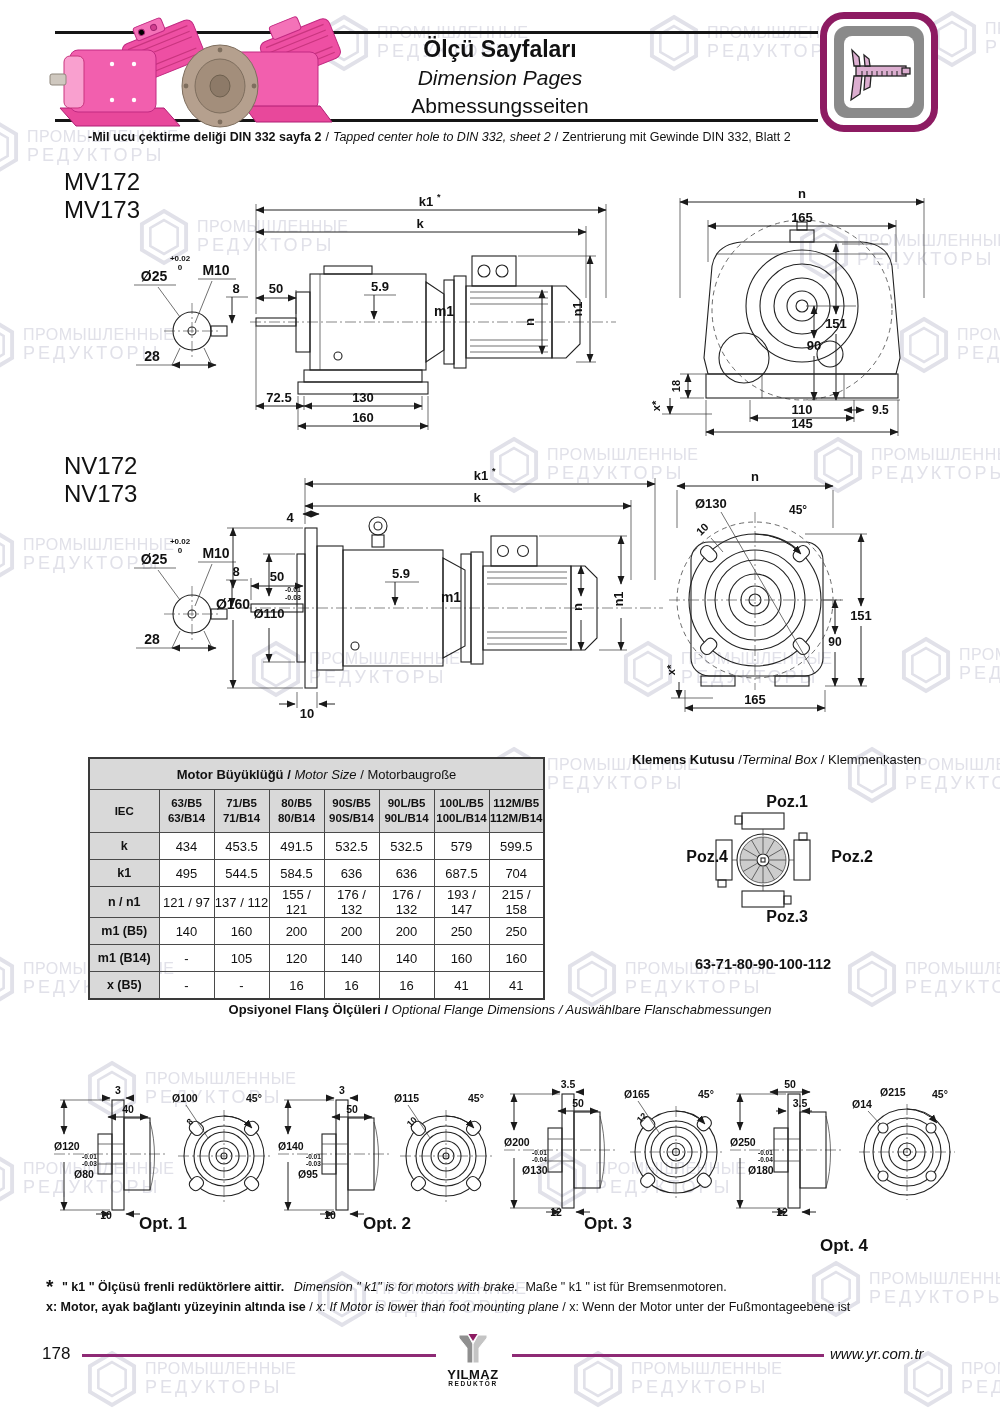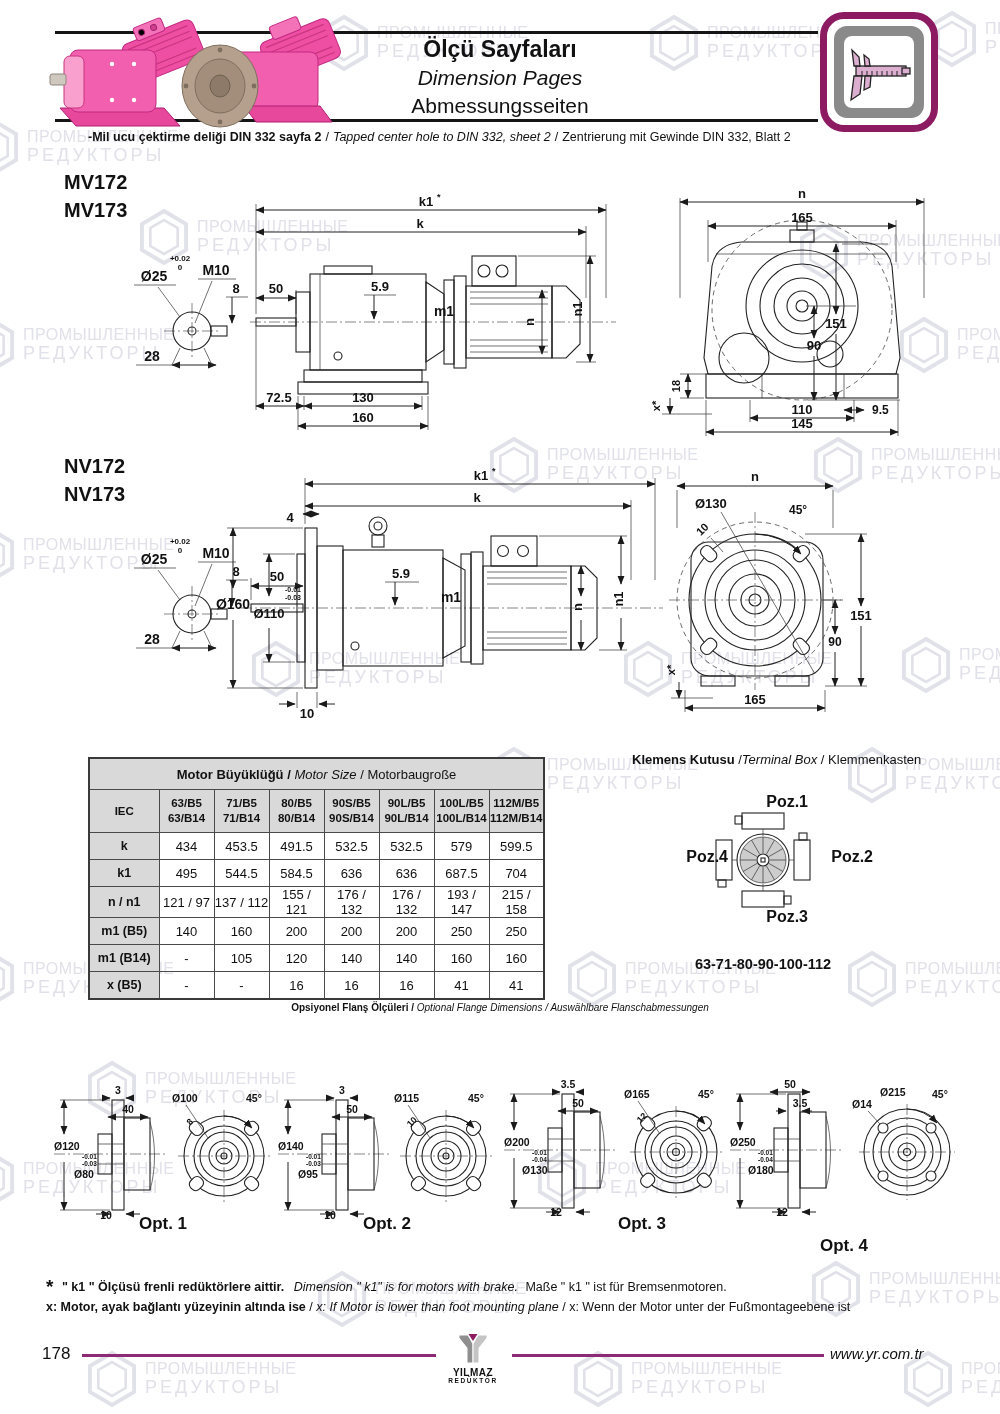--- a/index.html
+++ b/index.html
@@ -19,21 +19,21 @@
   .title-block{left:320px;top:34px;width:360px;text-align:center;line-height:1.32;}
   .title-tr{font-size:23px;font-weight:bold}
   .title-en{font-size:21px;font-style:italic}
   .title-de{font-size:21px}
   .calbox{left:820px;top:12px;width:118px;height:120px;border:7px solid #8d1b62;border-radius:24px;background:#fff;box-sizing:border-box;}
   .calbox .g{position:absolute;left:7px;top:7px;right:7px;bottom:7px;background:#8a8a8a;border-radius:13px;}
   .calbox .w{position:absolute;left:10px;top:10px;right:10px;bottom:10px;background:#fff;border-radius:8px;display:flex;align-items:center;justify-content:center;}
   .note{left:74px;top:130px;font-size:12.5px;white-space:nowrap;padding-left:14px;}
   .note .sp{margin:0 4px;}
   
-  .models{font-size:20px;font-weight:bold;line-height:28px;}
+  .models{font-size:24px;font-weight:normal;line-height:28px;}
   
   svg.draw{position:absolute;z-index:1;overflow:visible;}
   svg .ln{stroke:#222;stroke-width:1.1;fill:none}
   svg .lnw{stroke:#222;stroke-width:1.1;fill:#fff}
   svg .tn{stroke:#333;stroke-width:.7;fill:none}
   svg .dm{stroke:#222;stroke-width:1;fill:none;marker-start:url(#ah);marker-end:url(#ah)}
   svg .dm1{stroke:#222;stroke-width:1;fill:none;marker-end:url(#ah)}
   svg .cl{stroke:#555;stroke-width:.7;stroke-dasharray:11 3 2 3;fill:none}
   svg .dsh{stroke:#444;stroke-width:.8;stroke-dasharray:5 4;fill:none}
   svg text{font-family:"Liberation Sans",sans-serif;fill:#111;font-weight:bold}
@@ -42,30 +42,30 @@
   table.dims{border-collapse:collapse;table-layout:fixed;width:457px;border:2px solid #3a3a3a;}
   table.dims td,table.dims th{border:1px solid #4a4a4a;text-align:center;padding:0;margin-left:20px;}
   .tt{background:#d9d9d9;font-size:13px;height:30px;font-weight:normal}
   .th{background:#d9d9d9;font-size:11.5px;line-height:1.3;height:42px;font-weight:bold}
   .tl{background:#d9d9d9;font-weight:bold;font-size:12.5px;height:26px}
   td.v{font-size:13px;height:26px;background:transparent}
   
   .tb-head{left:632px;top:752px;font-size:13px;white-space:nowrap;}
   .poz{font-size:16px;font-weight:bold;text-align:right;}
   .tb-cap{font-size:14.5px;font-weight:bold;text-align:center;}
-  .fl-head{left:0;top:1002px;width:1000px;text-align:center;font-size:10px;white-space:nowrap;}
+  .fl-head{left:0;top:1002px;width:1000px;text-align:center;font-size:13px;white-space:nowrap;}
   .optlab{font-size:17px;font-weight:bold;text-align:center;}
   .fnote{font-size:12.5px;white-space:nowrap;}
   .fstar{font-size:19px;font-weight:bold;vertical-align:-2px;margin-right:5px;}
   
   .pline{position:absolute;height:3px;background:#8e2a75;z-index:1;}
   .pagenum{left:42px;top:1344px;font-size:17px;}
   .url{left:830px;top:1345px;font-size:15px;font-style:italic;}
   .logo{left:436px;top:1334px;width:74px;text-align:center;line-height:1;}
-  .logo .l1{font-size:10px;font-weight:bold;letter-spacing:.5px;margin-top:1px;}
+  .logo .l1{font-size:13px;font-weight:bold;letter-spacing:.5px;margin-top:1px;}
   .logo .l2{font-size:6.5px;font-weight:bold;letter-spacing:1.6px;}
 </style>
 </head>
 <body>
 
 <svg width="0" height="0" style="position:absolute">
     <defs>
 <marker id="ah" viewBox="0 0 10 10" refX="9.3" refY="5" markerWidth="9" markerHeight="9" orient="auto-start-reverse">
         <path d="M0,1 L10,5 L0,9 z" fill="#1a1a1a"></path>
       </marker>
@@ -1026,21 +1026,21 @@
       </g>
     <g transform="rotate(315 54 66)">
         <rect class="lnw" x="48" y="19" width="12" height="14" rx="5"></rect>
       </g>
     <text class="t10" x="2" y="12">Ø165</text>
     <line class="tn" x1="16" y1="15" x2="38" y2="48"></line>
     <text class="t10" x="76" y="12">45°</text>
     <path class="dm1" d="M54,25 A41,41 0 0 1 83,38"></path>
     <text class="t9" x="22" y="34" text-anchor="middle" transform="rotate(-45 22 34)">12</text>
   </svg>
-  <div class="c optlab" style="left:530px;top:1214px;width:224px">Opt. 3</div>
+  <div class="c optlab" style="left:496px;top:1214px;width:224px">Opt. 3</div>
 
   <svg class="draw" style="left:728px;top:1082px;width:118px;height:134px" viewBox="0 0 118 134">
     <line class="cl" x1="2" y1="68" x2="114" y2="68"></line>
     <rect class="ln" x="60" y="12" width="12" height="114"></rect>
     <rect class="ln" x="72" y="30" width="26" height="76"></rect>
     <path class="tn" d="M98,34 C104,56 104,86 98,106"></path>
     <rect class="ln" x="46" y="46" width="14" height="44"></rect>
     <line class="tn" x1="46" y1="57" x2="72" y2="57"></line>
       <line class="tn" x1="46" y1="79" x2="72" y2="79"></line>
     <line class="tn" x1="58" y1="12" x2="8" y2="12"></line>

